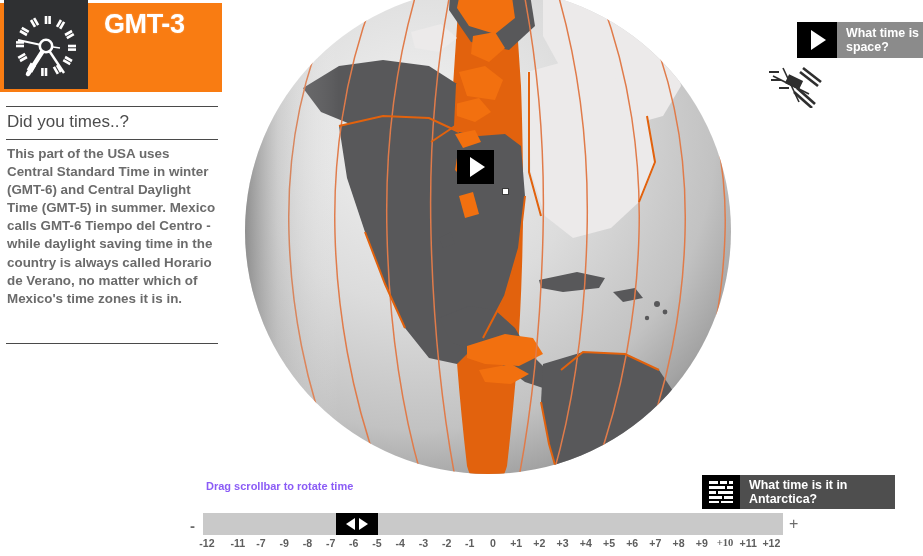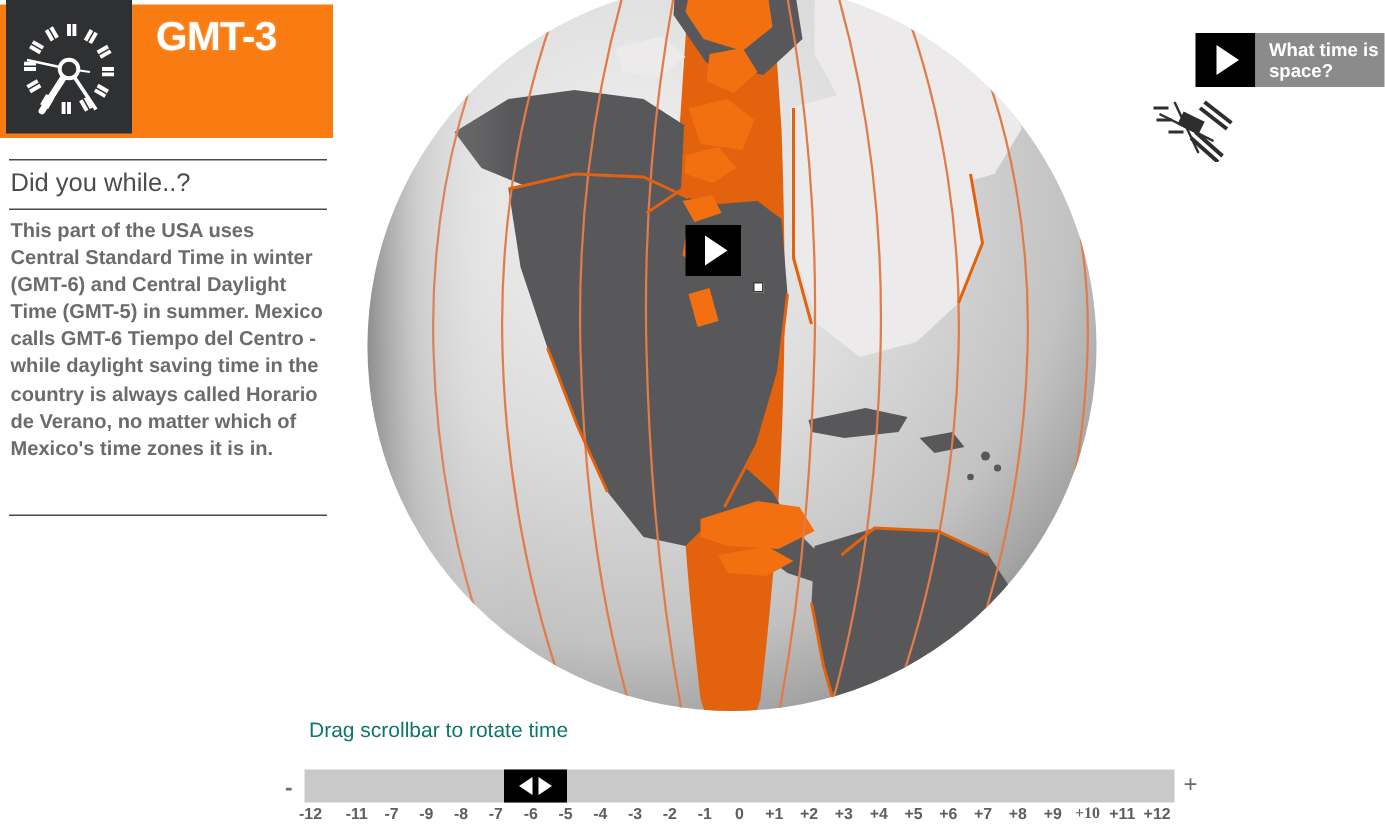--- a/index.html
+++ b/index.html
@@ -122,23 +122,23 @@
   }
 
   
   #card-antarctica { left: 702px; top: 475px; }
   #card-antarctica .card-icon { width: 38px; height: 34px; }
   #card-antarctica .card-text { width: 155px; height: 34px; background: #4e4e4e; }
 
   
   #drag-hint {
     position: absolute; left: 206px; top: 478px;
-    font-size: 14px; font-weight: normal;
+    font-size: 11px; font-weight: bold;
     line-height: 16.5px;
-    color: #0f766e;
+    color: #8b5cf6;
   }
   #scroll-minus {
     position: absolute; left: 190px; top: 518px;
     font-size: 15px; color: #6b6b6b; font-weight: bold;
     line-height: 1;
   }
   #scroll-plus {
     position: absolute; left: 789px; top: 516px;
     font-size: 16px; color: #6b6b6b;
     line-height: 1;
@@ -239,21 +239,21 @@
         <line x1="42" y1="46" x2="24" y2="74" stroke="#ffffff" stroke-width="4.5" stroke-linecap="round"></line>
         <line x1="42" y1="46" x2="60" y2="73" stroke="#ffffff" stroke-width="2.4"></line>
         <line x1="42" y1="46" x2="56" y2="48" stroke="#ffffff" stroke-width="1.4"></line>
         <circle cx="42" cy="46" r="6.2" fill="#2f3032" stroke="#ffffff" stroke-width="2.6"></circle>
       </svg>
     </div>
 
     <div id="gmt-label">GMT-3</div>
 
     <div class="rule" id="rule-top"></div>
-    <div id="didyouknow">Did you while..?</div>
+    <div id="didyouknow">Did you times..?</div>
     <div class="rule" id="rule-mid"></div>
     <div id="factbody">This part of the USA uses Central Standard Time in winter (GMT-6) and Central Daylight Time (GMT-5) in summer. Mexico calls GMT-6 Tiempo del Centro - while daylight saving time in the country is always called Horario de Verano, no matter which of Mexico's time zones it is in.</div>
     <div class="rule" id="rule-bot"></div>
   </div>
 
   <div id="globe-wrap">
     <svg width="490" height="530" viewBox="0 0 490 530" aria-hidden="true">
       <defs>
         <radialGradient id="sphereShade" cx="36%" cy="30%" r="78%">
           <stop offset="0%" stop-color="#f2f2f2"></stop>
@@ -392,20 +392,40 @@
     </svg>
   </div>
 
   <div class="card" id="card-indiana">
     <div class="card-icon">
       <span class="play-tri"></span>
     </div>
   </div>
   <div id="indiana-marker"></div>
 
+  <div class="card" id="card-antarctica">
+    <div class="card-icon">
+      <svg width="26" height="24" viewBox="0 0 26 24" aria-hidden="true">
+        <g fill="#ffffff">
+          <rect x="1" y="1" width="9" height="3"></rect>
+          <rect x="12" y="1" width="7" height="3"></rect>
+          <rect x="21" y="1" width="4" height="3"></rect>
+          <rect x="1" y="6" width="16" height="3"></rect>
+          <rect x="19" y="6" width="6" height="3"></rect>
+          <rect x="1" y="11" width="7" height="3"></rect>
+          <rect x="10" y="11" width="15" height="3"></rect>
+          <rect x="1" y="16" width="13" height="3"></rect>
+          <rect x="16" y="16" width="9" height="3"></rect>
+          <rect x="1" y="21" width="10" height="2"></rect>
+          <rect x="13" y="21" width="12" height="2"></rect>
+        </g>
+      </svg>
+    </div>
+    <div class="card-text">What time is it in Antarctica?</div>
+  </div>
 
   <div id="drag-hint">Drag scrollbar to rotate time</div>
 
   <div id="scroll-minus">-</div>
   <div id="scroll-track"></div>
   <div id="scroll-thumb">
     <svg width="26" height="14" viewBox="0 0 26 14" aria-hidden="true">
       <polygon points="11,1 11,13 2,7" fill="#ffffff"></polygon>
       <polygon points="15,1 15,13 24,7" fill="#ffffff"></polygon>
     </svg>

